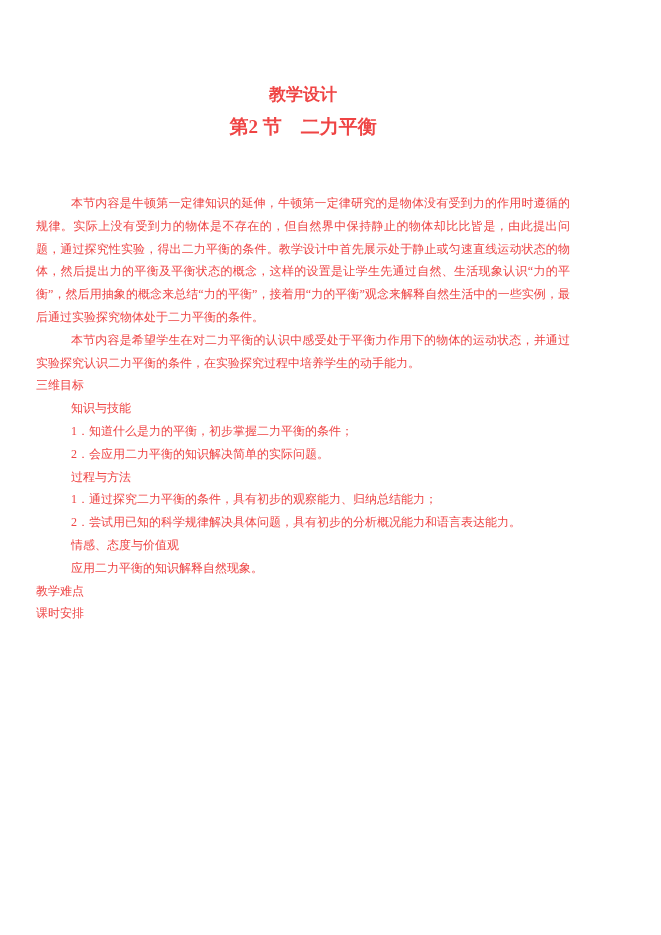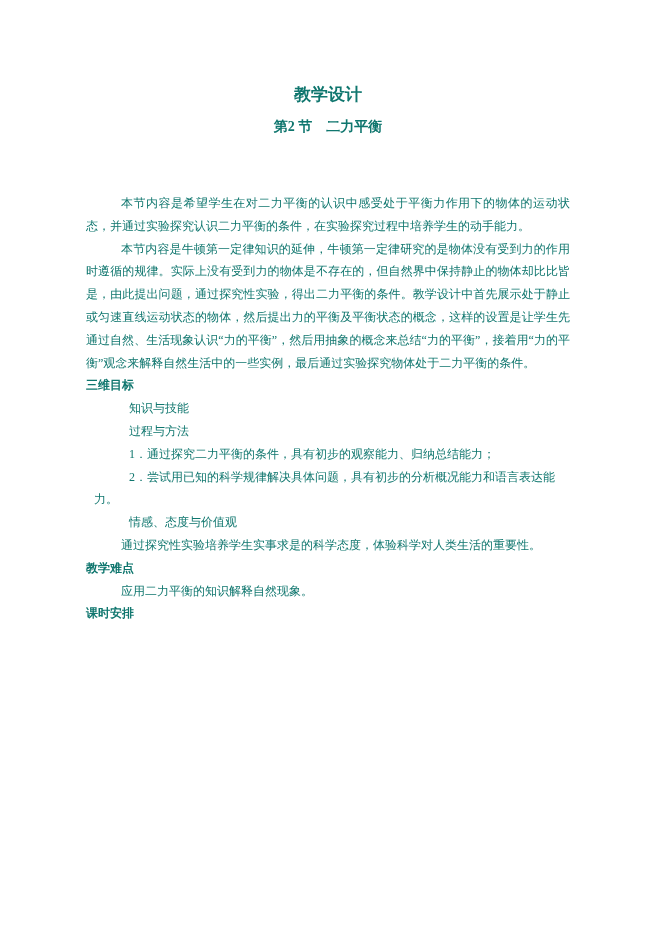--- a/index.html
+++ b/index.html
@@ -2,80 +2,80 @@
 <html lang="zh"><head>
 <meta charset="utf-8">
 <style>
   html, body { margin: 0; padding: 0; background: #ffffff; }
   .doc-page {
     position: relative;
     width: 661px;
     height: 935px;
     margin: 0 auto;
     background: #ffffff;
-    color: #0f766e;
+    color: #ef4444;
     box-sizing: border-box;
-    padding: 84px 91px 0 86px;
+    padding: 84px 91px 0 36px;
     font-family: "Liberation Serif", "DejaVu Serif", serif;
     overflow: hidden;
     border-radius: 8px;
   }
   .doc-title {
     font-size: 17px;
     line-height: 22px;
     font-weight: 700;
     text-align: center;
     margin: 0 0 0 0;
   }
   .doc-subtitle {
-    font-size: 14px;
+    font-size: 19px;
     line-height: 24px;
     font-weight: 700;
     text-align: center;
     margin: 9px 0 53px 0;
   }
   .blk {
     font-size: 12px;
     line-height: 22.8px;
     margin: 0;
     word-break: break-all;
   }
   .blk.p {
     text-align: justify;
     text-justify: inter-ideograph;
     text-indent: 35px;
   }
   .blk.h {
-    font-weight: 700;
+    font-weight: 400;
     text-indent: 0;
   }
   .blk.s,
   .blk.i {
     text-indent: 35px;
-    margin-left: 8px;
   }
 </style>
 </head>
 <body>
 
 <div class="doc-page">
 
   <h1 class="doc-title">教学设计</h1>
   <h2 class="doc-subtitle">第2 节　二力平衡</h2>
 
+  <p class="blk p">本节内容是牛顿第一定律知识的延伸，牛顿第一定律研究的是物体没有受到力的作用时遵循的规律。实际上没有受到力的物体是不存在的，但自然界中保持静止的物体却比比皆是，由此提出问题，通过探究性实验，得出二力平衡的条件。教学设计中首先展示处于静止或匀速直线运动状态的物体，然后提出力的平衡及平衡状态的概念，这样的设置是让学生先通过自然、生活现象认识“力的平衡”，然后用抽象的概念来总结“力的平衡”，接着用“力的平衡”观念来解释自然生活中的一些实例，最后通过实验探究物体处于二力平衡的条件。</p>
   <p class="blk p">本节内容是希望学生在对二力平衡的认识中感受处于平衡力作用下的物体的运动状态，并通过实验探究认识二力平衡的条件，在实验探究过程中培养学生的动手能力。</p>
-  <p class="blk p">本节内容是牛顿第一定律知识的延伸，牛顿第一定律研究的是物体没有受到力的作用时遵循的规律。实际上没有受到力的物体是不存在的，但自然界中保持静止的物体却比比皆是，由此提出问题，通过探究性实验，得出二力平衡的条件。教学设计中首先展示处于静止或匀速直线运动状态的物体，然后提出力的平衡及平衡状态的概念，这样的设置是让学生先通过自然、生活现象认识“力的平衡”，然后用抽象的概念来总结“力的平衡”，接着用“力的平衡”观念来解释自然生活中的一些实例，最后通过实验探究物体处于二力平衡的条件。</p>
 
   <p class="blk h">三维目标</p>
   <p class="blk s">知识与技能</p>
+  <p class="blk i">1．知道什么是力的平衡，初步掌握二力平衡的条件；</p>
+  <p class="blk i">2．会应用二力平衡的知识解决简单的实际问题。</p>
   <p class="blk s">过程与方法</p>
   <p class="blk i">1．通过探究二力平衡的条件，具有初步的观察能力、归纳总结能力；</p>
   <p class="blk i">2．尝试用已知的科学规律解决具体问题，具有初步的分析概况能力和语言表达能力。</p>
   <p class="blk s">情感、态度与价值观</p>
-  <p class="blk p">通过探究性实验培养学生实事求是的科学态度，体验科学对人类生活的重要性。</p>
 
 
+  <p class="blk p">应用二力平衡的知识解释自然现象。</p>
   <p class="blk h">教学难点</p>
-  <p class="blk p">应用二力平衡的知识解释自然现象。</p>
 
   <p class="blk h">课时安排</p>
 
 </div>
 
 </body></html>

